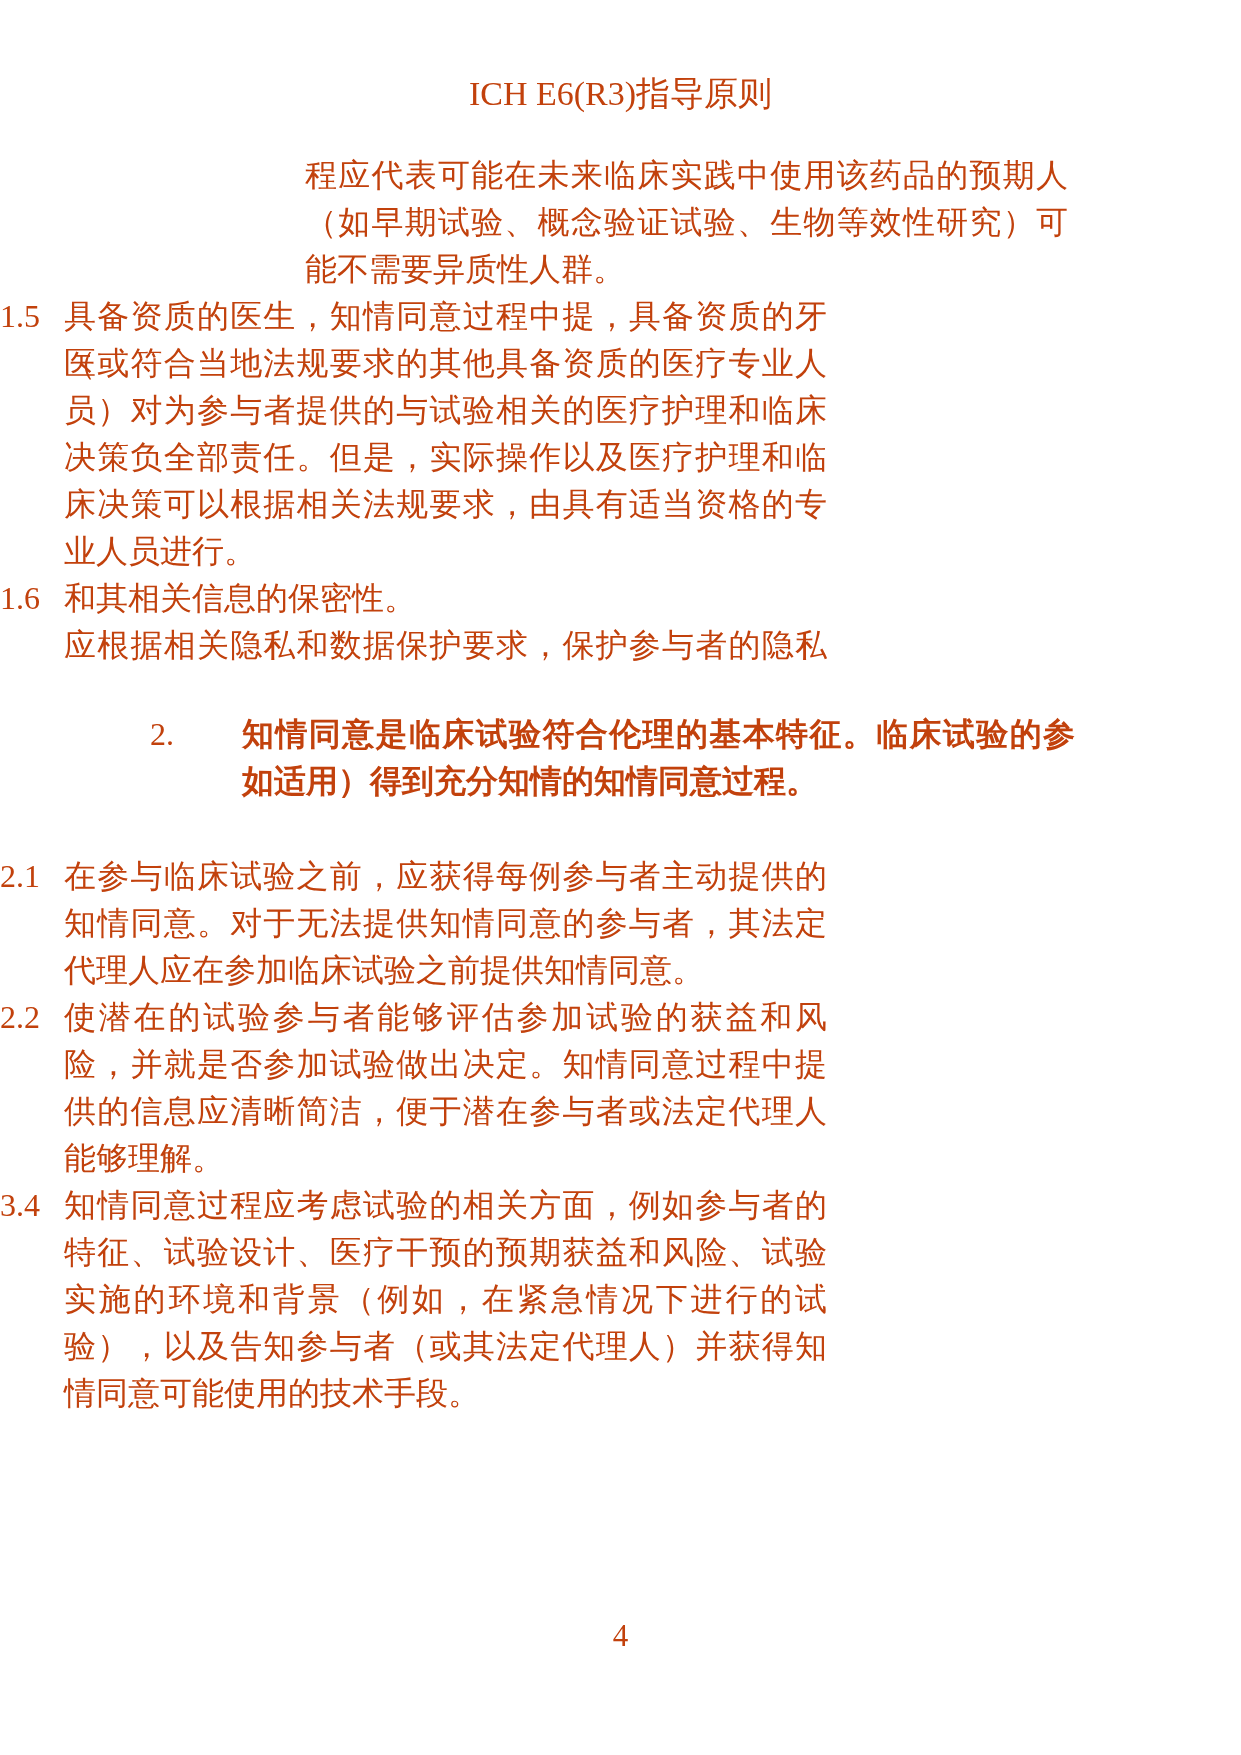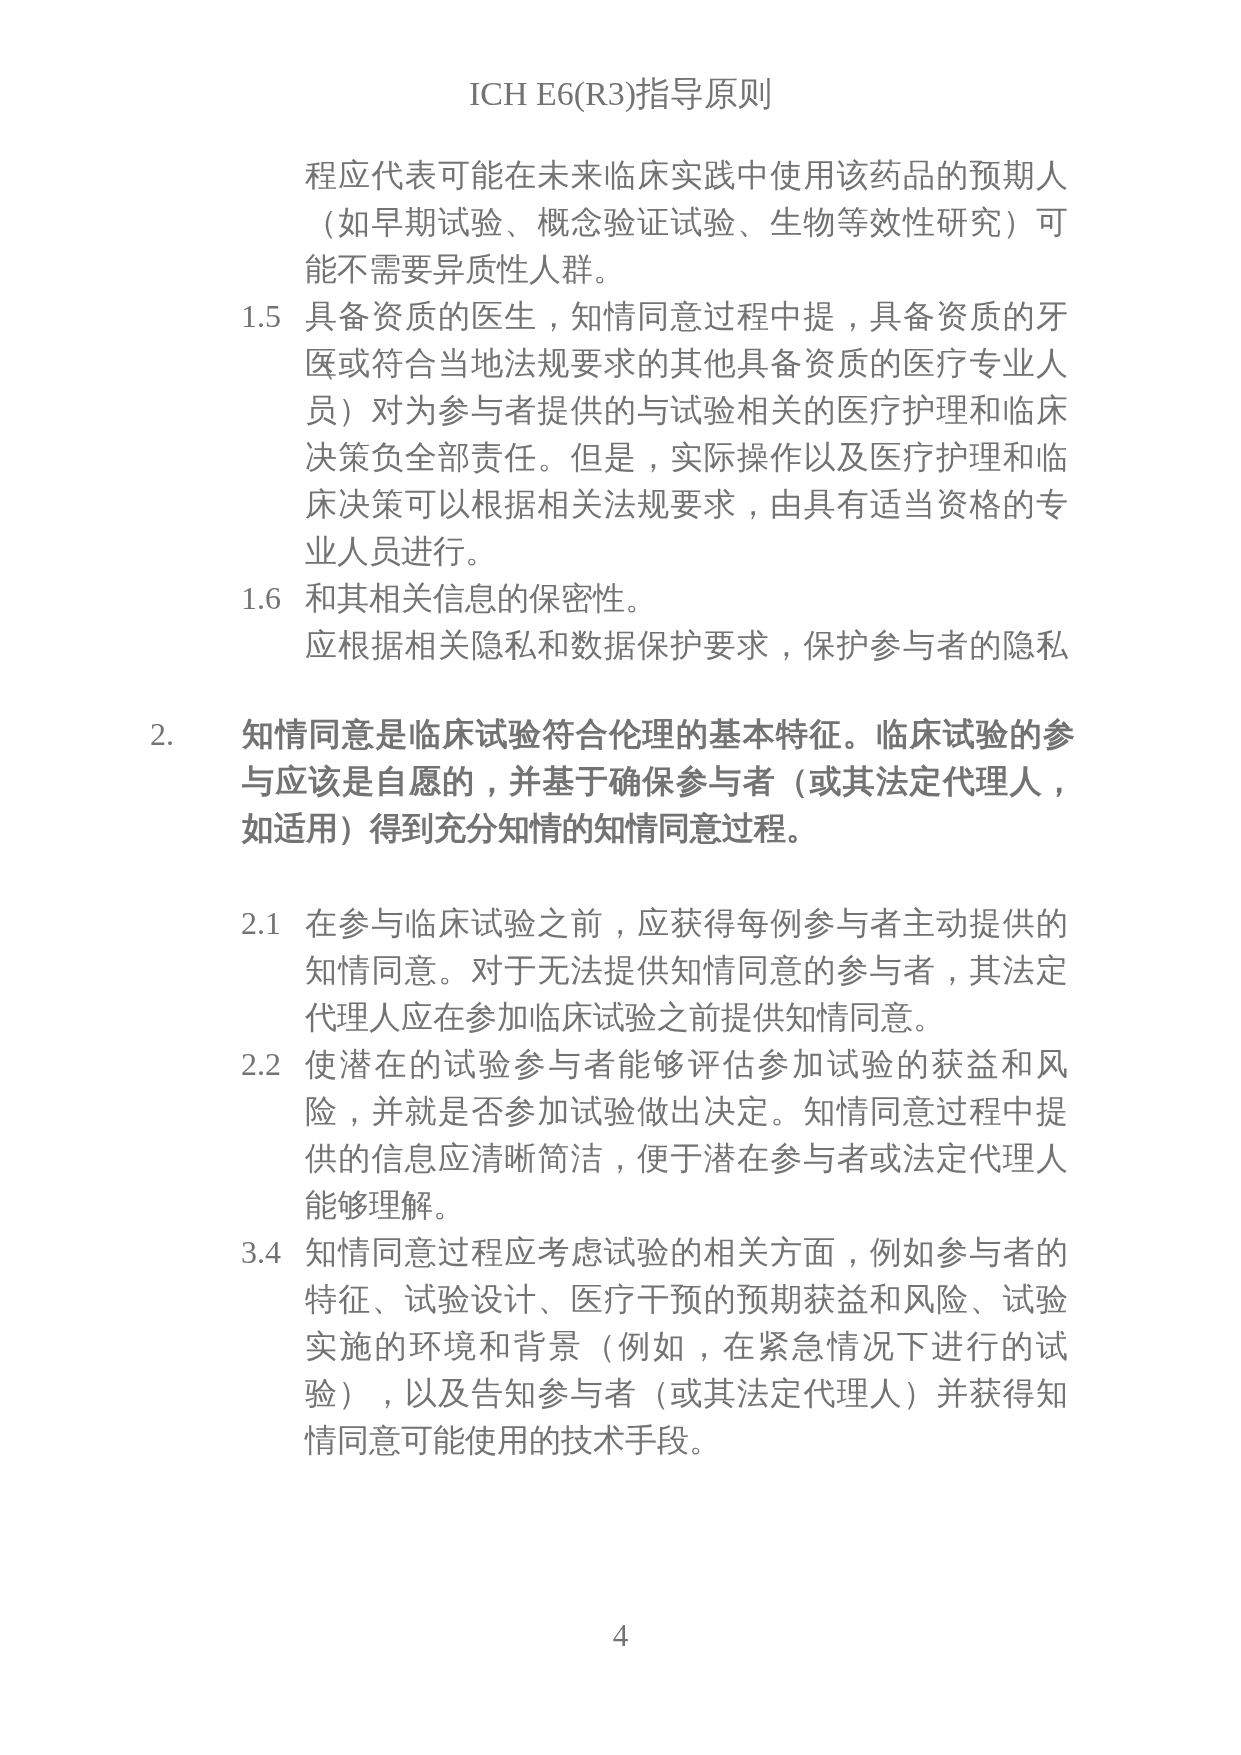--- a/index.html
+++ b/index.html
@@ -1,21 +1,21 @@
 <!DOCTYPE html>
 <html><head>
 <meta charset="utf-8">
 <style>
   html, body { margin: 0; padding: 0; background: #ffffff; }
   .page {
     position: relative;
     width: 1241px;
     height: 1755px;
     background: #ffffff;
-    color: #737373;
+    color: #c2410c;
     font-family: "Liberation Serif", serif;
     overflow: hidden;
   }
   .doc-header {
     margin: 0;
     padding-top: 74px;
     width: 100%;
     text-align: center;
     font-size: 34px;
     line-height: 40px;
@@ -36,21 +36,20 @@
     white-space: normal;
   }
   
   .para {
     margin-left: 305px;
     width: 763px;
   }
   
   .item {
     display: flex;
-    margin-left: 241px;
   }
   .item .num {
     width: 64px;
     flex: 0 0 64px;
     font-size: 32px;
     line-height: 47px;
   }
   .item .itext {
     width: 763px;
     flex: 0 0 763px;
@@ -118,21 +117,20 @@
       <div class="itext">
         <div class="tline">和其相关信息的保密性。</div>
         <div class="tline j">应根据相关隐私和数据保护要求，保护参与者的隐私</div>
       </div>
     </div>
 
     <div class="principle">
       <div class="num tline">2.</div>
       <div class="itext">
         <div class="tline j">知情同意是临床试验符合伦理的基本特征。临床试验的参</div>
-        <div class="tline j">与应该是自愿的，并基于确保参与者（或其法定代理人，</div>
         <div class="tline">如适用）得到充分知情的知情同意过程。</div>
       </div>
     </div>
 
     <div class="item gap-before">
       <div class="num tline">2.1</div>
       <div class="itext">
         <div class="tline j">在参与临床试验之前，应获得每例参与者主动提供的</div>
         <div class="tline j">知情同意。对于无法提供知情同意的参与者，其法定</div>
         <div class="tline">代理人应在参加临床试验之前提供知情同意。</div>

